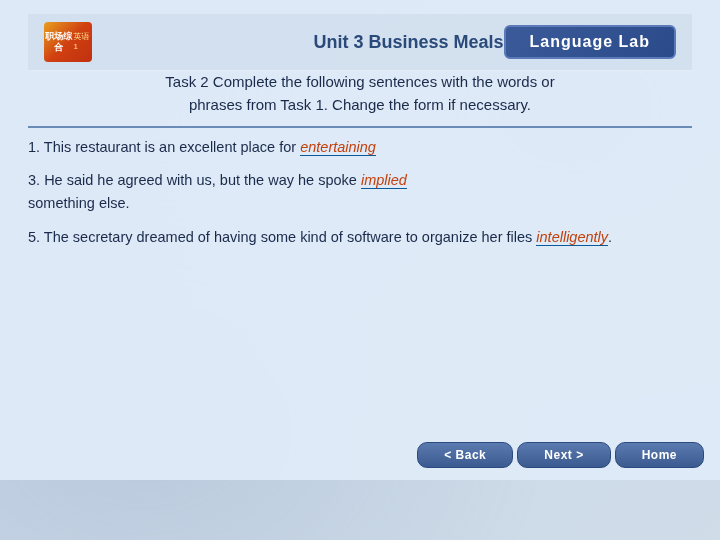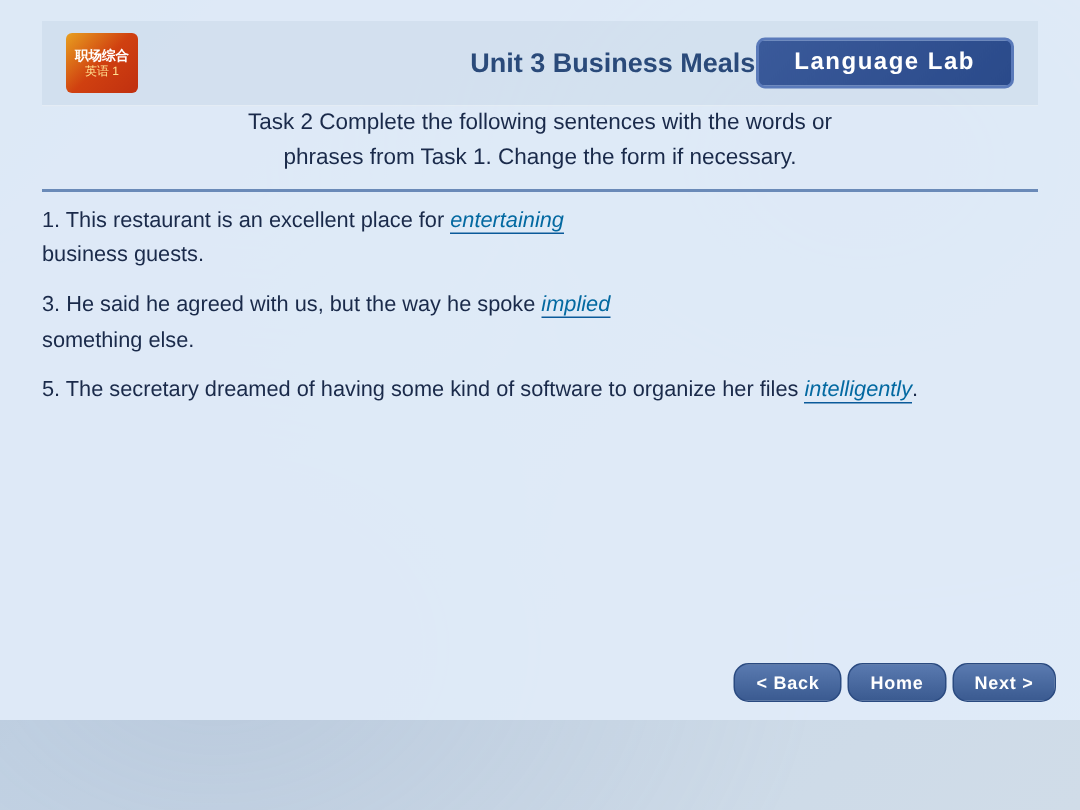--- a/index.html
+++ b/index.html
@@ -31,21 +31,21 @@
       background: rgba(200, 216, 232, 0.5);
       border-bottom: 1px solid rgba(255,255,255,0.4);
     }
 
     .logo-box {
       width: 48px;
       height: 40px;
       background: linear-gradient(135deg, #e8a020 0%, #d04010 50%, #c03010 100%);
       border-radius: 4px;
       display: flex;
-      flex-direction: column;
+      flex-direction: row;
       align-items: center;
       justify-content: center;
       margin-right: 12px;
       flex-shrink: 0;
     }
 
     .logo-text-top {
       color: white;
       font-size: 9px;
       font-weight: bold;
@@ -94,21 +94,21 @@
     }
 
     .exercise-item {
       font-size: 14.5px;
       color: #1a2a4a;
       margin-bottom: 10px;
       line-height: 1.6;
     }
 
     .exercise-item .answer {
-      color: #0369a1;
+      color: #c2410c;
       font-style: italic;
       border-bottom: 1px solid #0a5a9a;
       display: inline;
     }
 
     .urgency-answer {
       color: #0a5a9a;
       font-style: italic;
       border-bottom: 1px solid #0a5a9a;
     }
@@ -121,21 +121,21 @@
       z-index: 20;
       display: flex;
       gap: 4px;
     }
 
     .nav-btn {
       background: linear-gradient(180deg, #5a7ab0 0%, #3a5a90 100%);
       color: white;
       font-size: 12px;
       font-weight: bold;
-      padding: 5px 14px;
+      padding: 5px 26px;
       border-radius: 10px;
       border: 1px solid #2a4a80;
       cursor: pointer;
       letter-spacing: 0.5px;
     }
 
     
     .bg-photo-hint {
       position: absolute;
       top: 0; left: 0; right: 0; bottom: 0;
@@ -176,21 +176,20 @@
     <div>Task 2  Complete the following sentences with the words or</div>
     <div>phrases from Task 1. Change the form if necessary.</div>
   </div>
 
   <div class="exercises">
 
     <div class="exercise-item">
       <span>1. </span>
       <span>This restaurant is an excellent place for</span>
       <span class="answer">entertaining</span><br>
-      <span>business guests.</span>
     </div>
 
 
     <div class="exercise-item">
       <span>3. </span>
       <span>He said he agreed with us, but the way he spoke</span>
       <span class="answer">implied</span><br>
       <span>something else.</span>
     </div>
 
@@ -198,17 +197,17 @@
     <div class="exercise-item">
       <span>5. </span>
       <span>The secretary dreamed of having some kind of software to organize her files</span>
       <span class="answer">intelligently</span><span>.</span>
     </div>
 
   </div>
 
   <div class="footer-nav">
     <button class="nav-btn">&lt; Back</button>
+    <button class="nav-btn">Next &gt;</button>
     <button class="nav-btn">Home</button>
-    <button class="nav-btn">Next &gt;</button>
   </div>
 
 </div>
 
 </body></html>

